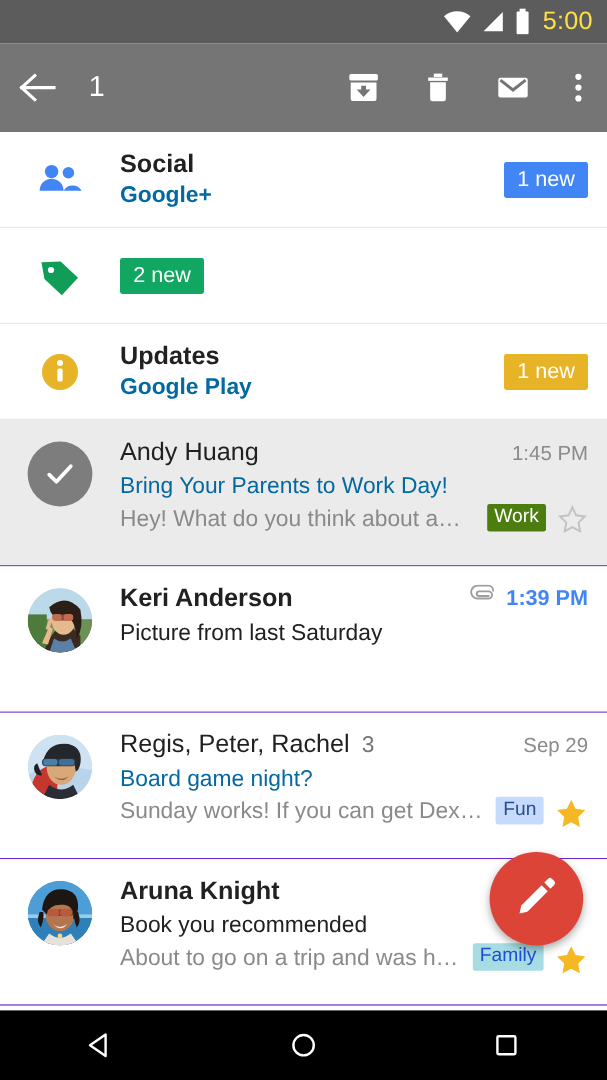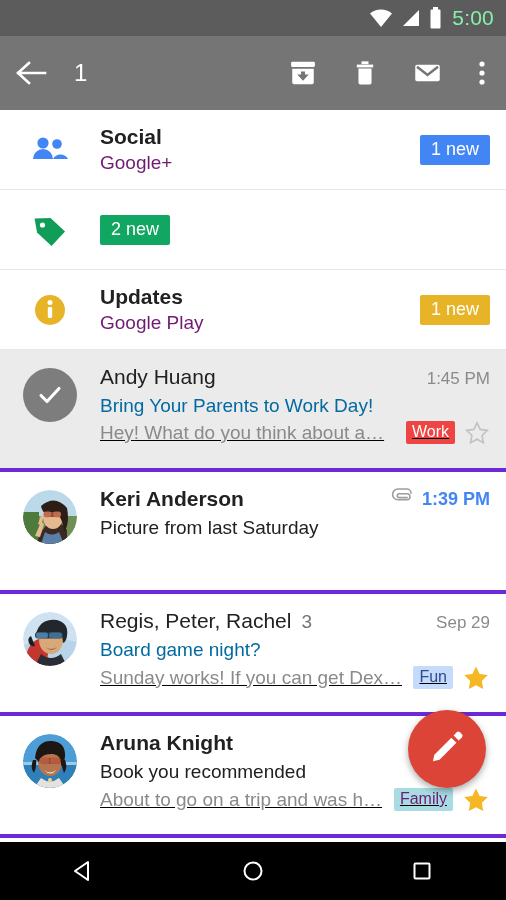--- a/index.html
+++ b/index.html
@@ -12,21 +12,21 @@
   }
   #screen { position:relative; width:506px; height:900px; background:#fff; }
 
   
   .status-bar{
     position:relative; height:36px; background:#5c5c5c;
     display:flex; align-items:center; justify-content:flex-end;
     padding-right:12px; gap:8px;
   }
   .status-icon{ display:flex; align-items:center; }
-  .status-time{ color:#86efac; font-size:21px; letter-spacing:.2px; margin-left:2px; }
+  .status-time{ color:#fde047; font-size:21px; letter-spacing:.2px; margin-left:2px; }
 
   
   .action-bar{
     position:relative; height:74px; background:#757575;
     display:flex; align-items:center;
   }
   .ab-back{ width:62px; display:flex; align-items:center; justify-content:center; cursor:pointer; }
   .ab-count{ color:#fff; font-size:24px; margin-left:12px; flex:0 0 auto; }
   .ab-spacer{ flex:1; }
   .ab-btn{ width:62px; height:74px; display:flex; align-items:center; justify-content:center; cursor:pointer; }
@@ -36,46 +36,46 @@
   .list{ position:relative; background:#fff; }
 
   .cat-row{
     position:relative; display:flex; align-items:center;
     height:80px; padding:0 16px 0 0; background:#fff;
     border-bottom:1px solid #e8e8e8;
   }
   .cat-icon{ width:100px; display:flex; align-items:center; justify-content:center; flex:0 0 100px; }
   .cat-text{ flex:1; display:flex; flex-direction:column; justify-content:center; }
   .cat-title{ font-size:21px; font-weight:bold; color:#212121; line-height:1.18; }
-  .cat-sub{ font-size:19px; color:#701a75; line-height:1.25; margin-top:1px; }
+  .cat-sub{ font-size:19px; color:#0369a1; line-height:1.25; margin-top:1px;font-weight:bold; }
   .badge{
     color:#fff; font-size:18px; padding:4px 11px 5px;
     border-radius:2px; white-space:nowrap; align-self:center;
   }
 
   .mail-row{
     position:relative; display:flex; padding:14px 14px 12px 0;
-    border-bottom:4px solid #6d28d9; background:#fff; min-height:122px;
+    border-bottom:1px solid #6d28d9; background:#fff; min-height:122px;
   }
   .mail-row.selected{ background:#ebebeb; }
   .avatar-wrap{ flex:0 0 100px; display:flex; justify-content:center; padding-top:4px; }
   .avatar{ width:54px; height:54px; border-radius:50%; overflow:hidden; position:relative; }
   .avatar.check{ background:#7d7d7d; display:flex; align-items:center; justify-content:center; }
 
   .mail-body{ flex:1; min-width:0; position:relative; padding-right:2px; }
   .mail-line1{ display:flex; align-items:baseline; }
   .sender{ font-size:21px; color:#212121; line-height:1.28; white-space:nowrap; overflow:hidden; }
   .sender.unread{ font-weight:bold; }
   .thread-count{ font-size:19px; color:#757575; margin-left:10px; }
   .meta{ margin-left:auto; display:flex; align-items:center; gap:7px; padding-left:8px; flex:0 0 auto; }
   .time{ font-size:17px; color:#8a8a8a; white-space:nowrap; }
   .time.unread{ color:#4285f4; font-weight:bold; font-size:18px; }
   .subject{ font-size:19px; color:#0369a1; line-height:1.35; margin-top:2px; white-space:nowrap; overflow:hidden; }
   .subject.unread{ color:#212121; font-weight:normal; }
-  .mail-line3{ display:flex; align-items:center; margin-top:1px;text-decoration:underline; }
+  .mail-line3{ display:flex; align-items:flex-start; margin-top:1px; }
   .snippet{
     font-size:19px; color:#8a8a8a; line-height:1.35;
     overflow:hidden; white-space:nowrap; text-overflow:clip; flex:1; min-width:0;
   }
   .chip{ font-size:16px; padding:2px 6px 3px; border-radius:2px; margin-left:6px; white-space:nowrap; flex:0 0 auto; }
   .star{ margin-left:9px; flex:0 0 auto; display:flex; align-items:center; cursor:pointer; }
 
   
   .fab{
     position:absolute; right:20px; bottom:112px;
@@ -211,21 +211,21 @@
       <div class="mail-body">
         <div class="mail-line1">
           <span class="sender">Andy Huang</span>
           <span class="meta">
             <span class="time">1:45 PM</span>
           </span>
         </div>
         <div class="subject">Bring Your Parents to Work Day!</div>
         <div class="mail-line3">
           <span class="snippet">Hey! What do you think about a…</span>
-          <span class="chip" style="background:#ef4444;color:#fff">Work</span>
+          <span class="chip" style="background:#4d7c0f;color:#fff">Work</span>
           <span class="star">
             <svg width="26" height="26" viewBox="0 0 24 24">
               <path d="M12 2.6 l2.9 6.1 6.6 .9 -4.8 4.7 1.2 6.7 -5.9 -3.2 -5.9 3.2 1.2 -6.7 -4.8 -4.7 6.6 -.9 Z" fill="none" stroke="#c2c2c2" stroke-width="1.5"></path>
             </svg>
           </span>
         </div>
       </div>
     </div>
 
     <div class="mail-row">
@@ -346,21 +346,21 @@
       <div class="mail-body">
         <div class="mail-line1">
           <span class="sender unread">Aruna Knight</span>
           <span class="meta">
             
           </span>
         </div>
         <div class="subject unread">Book you recommended</div>
         <div class="mail-line3">
           <span class="snippet">About to go on a trip and was h…</span>
-          <span class="chip" style="background:#A6DCE2;color:#701a75">Family</span>
+          <span class="chip" style="background:#A6DCE2;color:#1d4ed8">Family</span>
           <span class="star">
             <svg width="28" height="28" viewBox="0 0 24 24">
               <path d="M12 2.1 l3.1 6.4 7 1 -5.1 5 1.2 7 -6.2 -3.3 -6.2 3.3 1.2 -7 -5.1 -5 7 -1 Z" fill="#F5B824"></path>
             </svg>
           </span>
         </div>
       </div>
     </div>
 
   </div>

